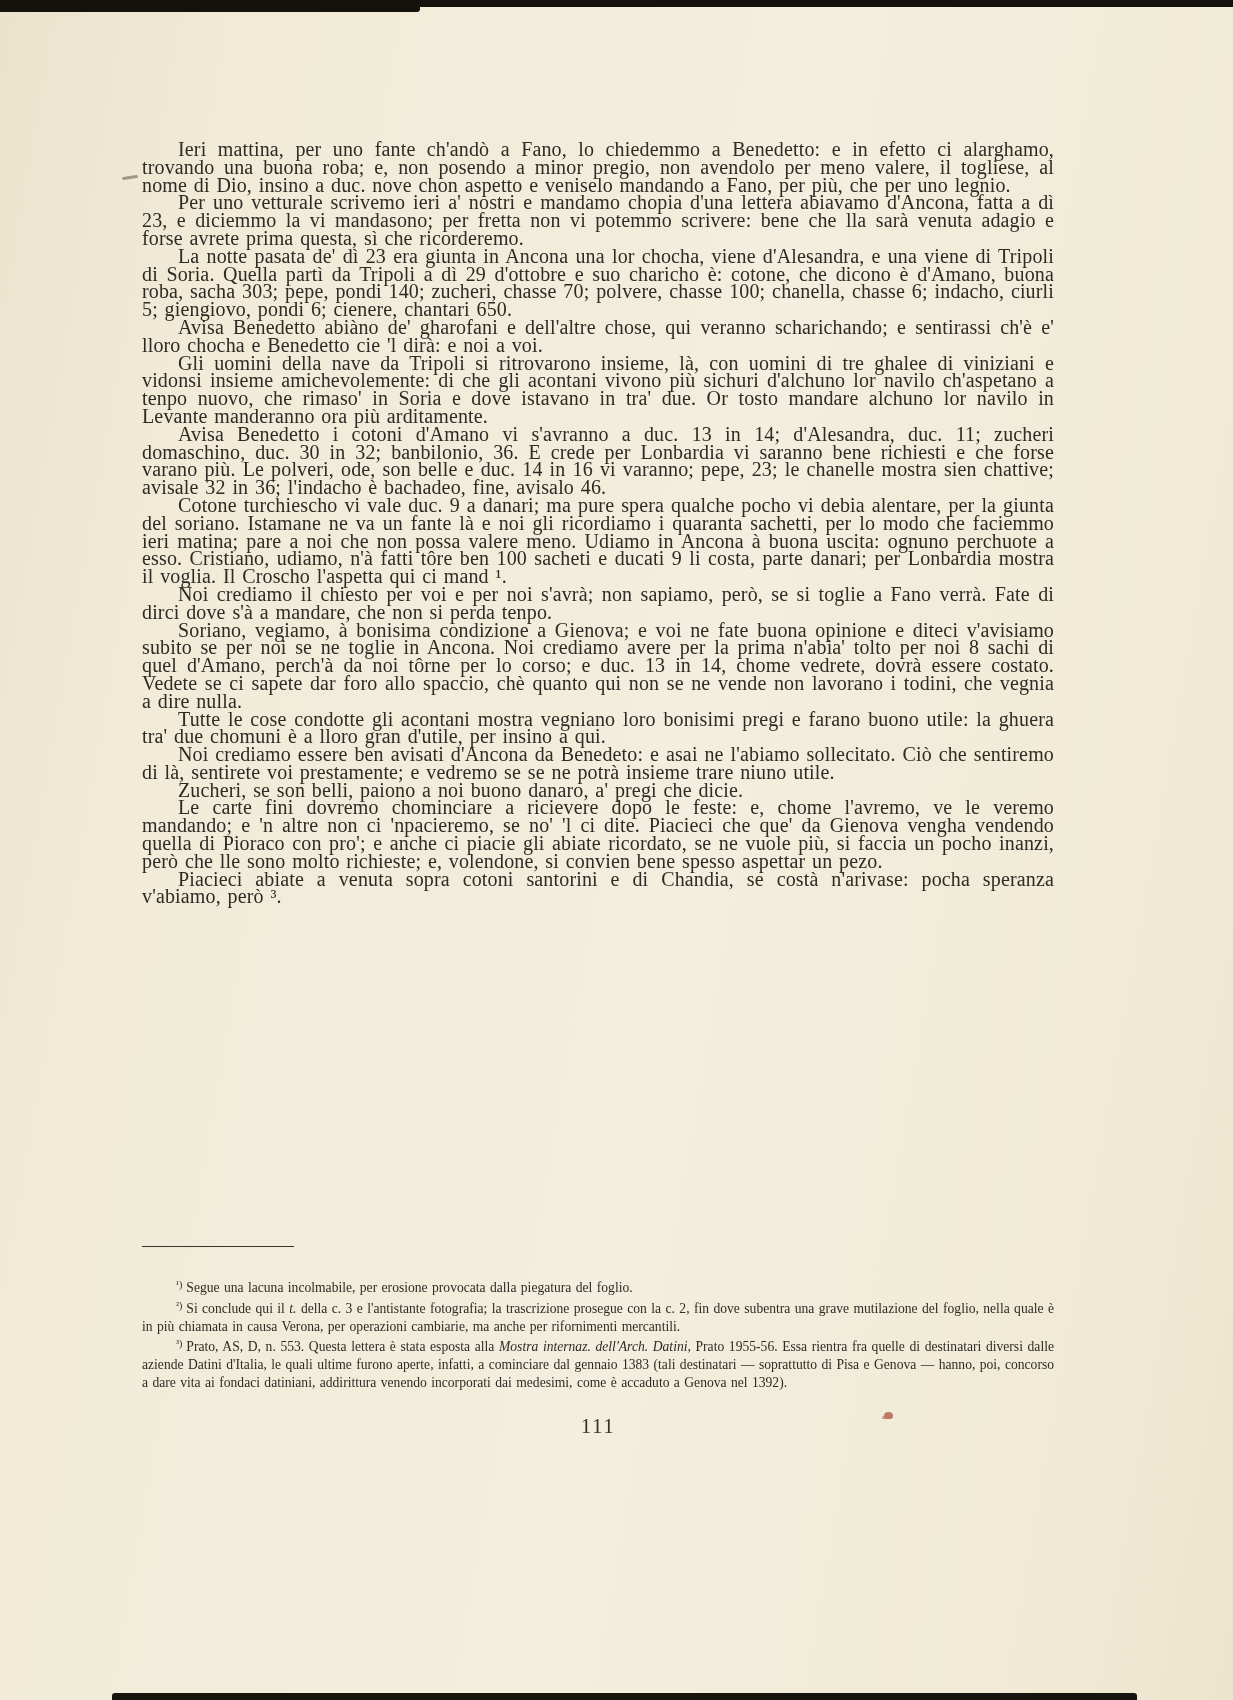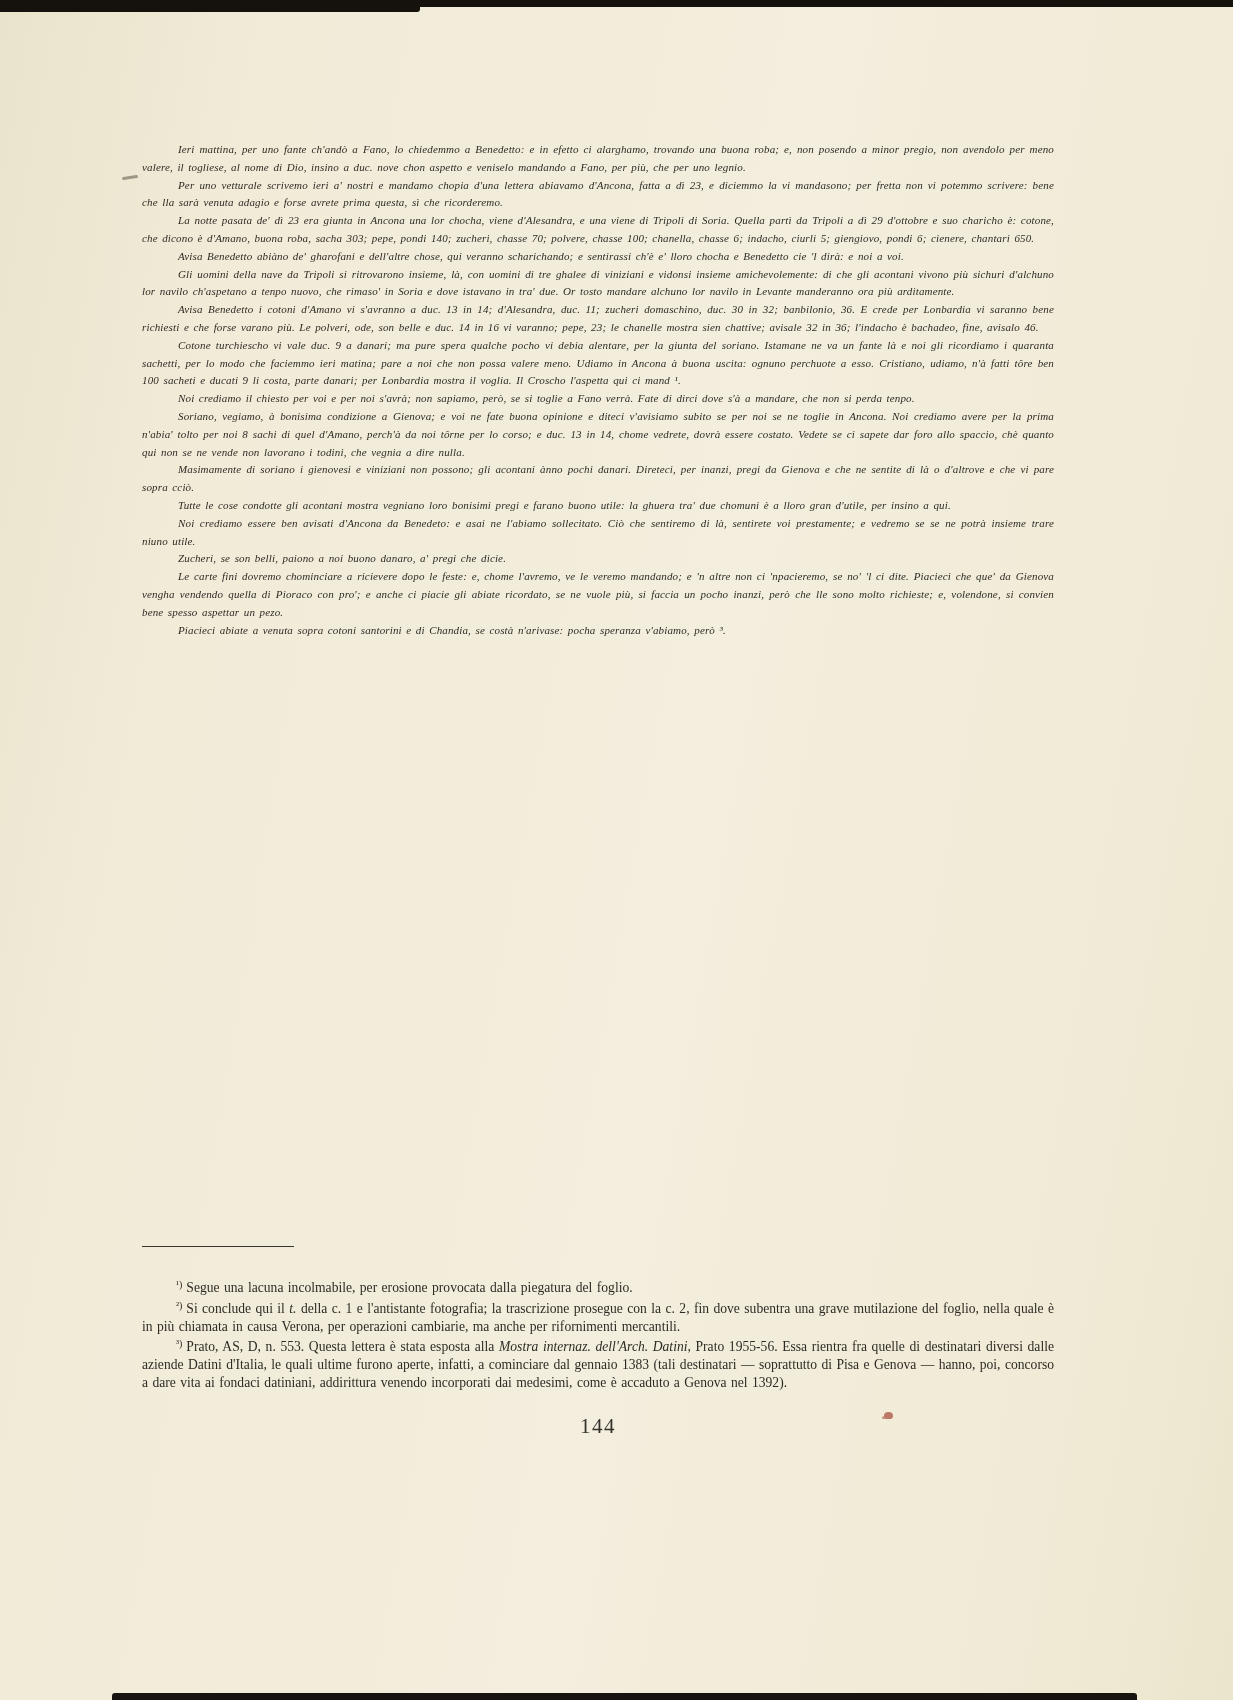--- a/index.html
+++ b/index.html
@@ -21,22 +21,22 @@
   }
   .stray-mark {
     position:absolute; left:884px; top:1412px; width:9px; height:7px;
     background:rgba(160,60,40,.65); border-radius:50% 50% 40% 40%;
     box-shadow: -4px 2px 0 -2px rgba(160,60,40,.5);
   }
 
   .text-block {
     position:absolute; left:142px; top:141px; width:912px;
     text-align:justify;
-    font-size:11px; line-height:17.8px;
-    word-spacing:1.6px; letter-spacing:0.15px;font-style:italic;
+    font-size:20px; line-height:17.8px;
+    word-spacing:1.6px; letter-spacing:0.15px;
   }
   .text-block p { margin:0; text-indent:36px; }
 
   .footnotes {
     position:absolute; left:142px; top:1246px; width:912px;
     font-size:13.6px; line-height:17.6px;
     text-align:justify; word-spacing:1px;
   }
   .fn-rule { width:152px; height:0; border-top:1.6px solid #39352c; margin:0 0 32px 0; }
   .footnotes p { margin:0 0 2px 0; text-indent:34px; }
@@ -62,30 +62,29 @@
   <div class="text-block">
     <p>Ieri mattina, per uno fante ch'andò a Fano, lo chiedemmo a Benedetto: e in efetto ci alarghamo, trovando una buona roba; e, non posendo a minor pregio, non avendolo per meno valere, il togliese, al nome di Dio, insino a duc. nove chon aspetto e veniselo mandando a Fano, per più, che per uno legnio.</p>
     <p>Per uno vetturale scrivemo ieri a' nostri e mandamo chopia d'una lettera abiavamo d'Ancona, fatta a dì 23, e diciemmo la vi mandasono; per fretta non vi potemmo scrivere: bene che lla sarà venuta adagio e forse avrete prima questa, sì che ricorderemo.</p>
     <p>La notte pasata de' dì 23 era giunta in Ancona una lor chocha, viene d'Alesandra, e una viene di Tripoli di Soria. Quella partì da Tripoli a dì 29 d'ottobre e suo charicho è: cotone, che dicono è d'Amano, buona roba, sacha 303; pepe, pondi 140; zucheri, chasse 70; polvere, chasse 100; chanella, chasse 6; indacho, ciurli 5; giengiovo, pondi 6; cienere, chantari 650.</p>
     <p>Avisa Benedetto abiàno de' gharofani e dell'altre chose, qui veranno scharichando; e sentirassi ch'è e' lloro chocha e Benedetto cie 'l dirà: e noi a voi.</p>
     <p>Gli uomini della nave da Tripoli si ritrovarono insieme, là, con uomini di tre ghalee di viniziani e vidonsi insieme amichevolemente: di che gli acontani vivono più sichuri d'alchuno lor navilo ch'aspetano a tenpo nuovo, che rimaso' in Soria e dove istavano in tra' due. Or tosto mandare alchuno lor navilo in Levante manderanno ora più arditamente.</p>
     <p>Avisa Benedetto i cotoni d'Amano vi s'avranno a duc. 13 in 14; d'Alesandra, duc. 11; zucheri domaschino, duc. 30 in 32; banbilonio, 36. E crede per Lonbardia vi saranno bene richiesti e che forse varano più. Le polveri, ode, son belle e duc. 14 in 16 vi varanno; pepe, 23; le chanelle mostra sien chattive; avisale 32 in 36; l'indacho è bachadeo, fine, avisalo 46.</p>
     <p>Cotone turchiescho vi vale duc. 9 a danari; ma pure spera qualche pocho vi debia alentare, per la giunta del soriano. Istamane ne va un fante là e noi gli ricordiamo i quaranta sachetti, per lo modo che faciemmo ieri matina; pare a noi che non possa valere meno. Udiamo in Ancona à buona uscita: ognuno perchuote a esso. Cristiano, udiamo, n'à fatti tôre ben 100 sacheti e ducati 9 li costa, parte danari; per Lonbardia mostra il voglia. Il Croscho l'aspetta qui ci mand ¹.</p>
     <p>Noi crediamo il chiesto per voi e per noi s'avrà; non sapiamo, però, se si toglie a Fano verrà. Fate di dirci dove s'à a mandare, che non si perda tenpo.</p>
     <p>Soriano, vegiamo, à bonisima condizione a Gienova; e voi ne fate buona opinione e diteci v'avisiamo subito se per noi se ne toglie in Ancona. Noi crediamo avere per la prima n'abia' tolto per noi 8 sachi di quel d'Amano, perch'à da noi tôrne per lo corso; e duc. 13 in 14, chome vedrete, dovrà essere costato. Vedete se ci sapete dar foro allo spaccio, chè quanto qui non se ne vende non lavorano i todini, che vegnia a dire nulla.</p>
-    <p>Masimamente di soriano i gienovesi e viniziani non possono; gli acontani ànno pochi danari. Direteci, per inanzi, pregi da Gienova e che ne sentite di là o d'altrove e che vi pare sopra cciò.</p>
     <p>Tutte le cose condotte gli acontani mostra vegniano loro bonisimi pregi e farano buono utile: la ghuera tra' due chomuni è a lloro gran d'utile, per insino a qui.</p>
     <p>Noi crediamo essere ben avisati d'Ancona da Benedeto: e asai ne l'abiamo sollecitato. Ciò che sentiremo di là, sentirete voi prestamente; e vedremo se se ne potrà insieme trare niuno utile.</p>
     <p>Zucheri, se son belli, paiono a noi buono danaro, a' pregi che dicie.</p>
     <p>Le carte fini dovremo chominciare a ricievere dopo le feste: e, chome l'avremo, ve le veremo mandando; e 'n altre non ci 'npacieremo, se no' 'l ci dite. Piacieci che que' da Gienova vengha vendendo quella di Pioraco con pro'; e anche ci piacie gli abiate ricordato, se ne vuole più, si faccia un pocho inanzi, però che lle sono molto richieste; e, volendone, si convien bene spesso aspettar un pezo.</p>
     <p>Piacieci abiate a venuta sopra cotoni santorini e di Chandia, se costà n'arivase: pocha speranza v'abiamo, però ³.</p>
   </div>
 
   <div class="footnotes">
     <div class="fn-rule"></div>
     <p><span class="fn-marker">¹)</span><span>Segue una lacuna incolmabile, per erosione provocata dalla piegatura del foglio.</span></p>
-    <p><span class="fn-marker">²)</span><span>Si conclude qui il </span><span class="fn-italic">t.</span><span> della c. 1 e l'antistante fotografia; la trascrizione prosegue con la c. 2, fin dove subentra una grave mutilazione del foglio, nella quale è in più chiamata in causa Verona, per operazioni cambiarie, ma anche per rifornimenti mercantili.</span></p>
+    <p><span class="fn-marker">²)</span><span>Si conclude qui il </span><span class="fn-italic">t.</span><span> della c. 3 e l'antistante fotografia; la trascrizione prosegue con la c. 2, fin dove subentra una grave mutilazione del foglio, nella quale è in più chiamata in causa Verona, per operazioni cambiarie, ma anche per rifornimenti mercantili.</span></p>
     <p><span class="fn-marker">³)</span><span>Prato, AS, D, n. 553. Questa lettera è stata esposta alla </span><span class="fn-italic">Mostra internaz. dell'Arch. Datini,</span><span> Prato 1955-56. Essa rientra fra quelle di destinatari diversi dalle aziende Datini d'Italia, le quali ultime furono aperte, infatti, a cominciare dal gennaio 1383 (tali destinatari — soprattutto di Pisa e Genova — hanno, poi, concorso a dare vita ai fondaci datiniani, addirittura venendo incorporati dai medesimi, come è accaduto a Genova nel 1392).</span></p>
   </div>
 
-  <div class="page-number">144</div>
+  <div class="page-number">111</div>
 
 </div>
 
 </body></html>

